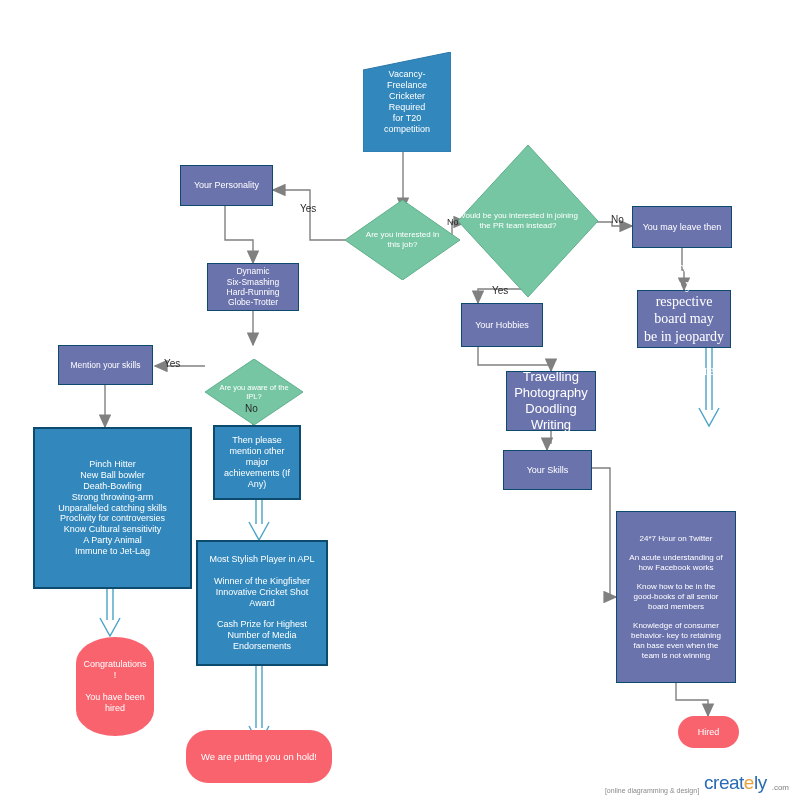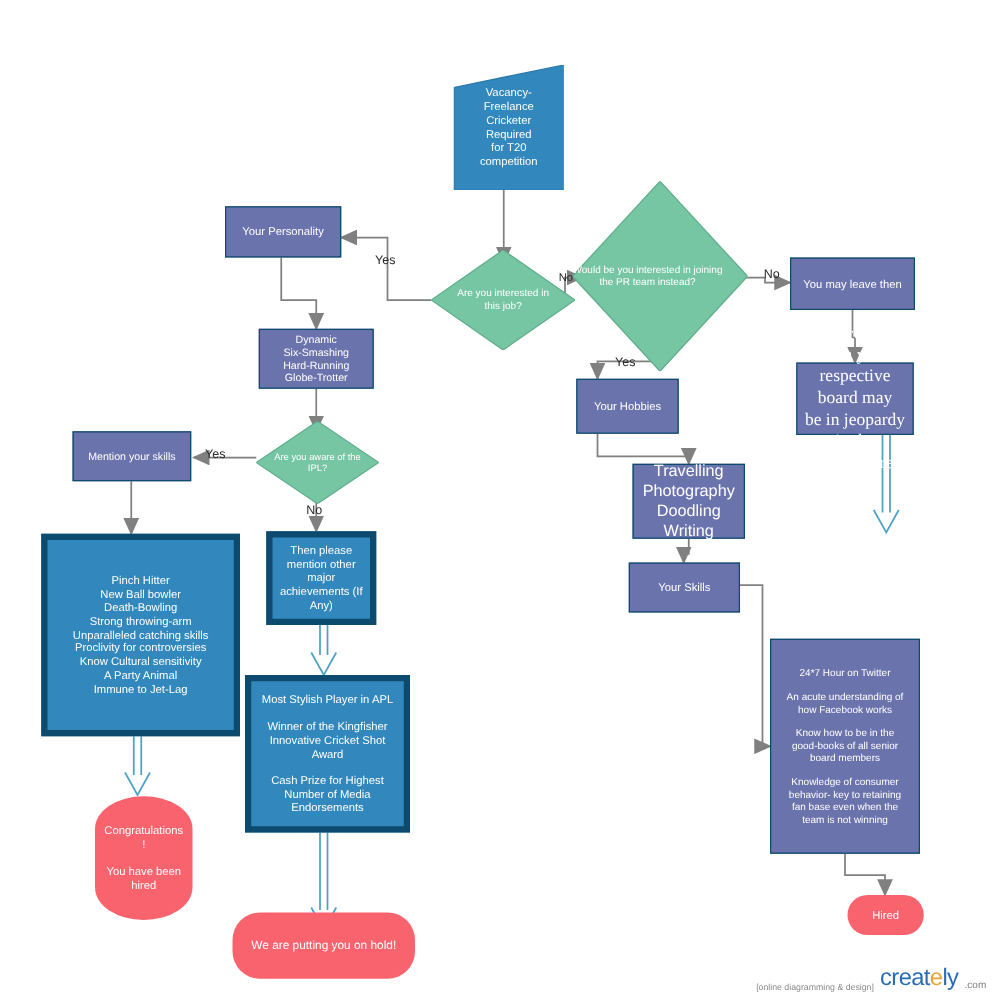--- a/index.html
+++ b/index.html
@@ -28,21 +28,21 @@
     line-height: 1.22;
     white-space: pre-line;
     z-index: 3;
   }
   .purple {
     background: #6b73ad;
     border: 1px solid #0c4a6e;
   }
   .blue {
     background: #3288bd;
-    border: 5px solid #0c4a6e;
+    border: 2px solid #0c4a6e;
   }
   .green-diamond {
     background: transparent;
     border: none;
   }
   .green-diamond .dtext {
     position: relative;
     z-index: 2;
     padding: 0 10px;
   }
@@ -202,21 +202,21 @@
     <span>Your Personality</span>
   </div>
 
   <div class="node purple" style="left:207px; top:263px; width:92px; height:48px; font-size:8.5px;">
     <span>Dynamic
 Six-Smashing
 Hard-Running
 Globe-Trotter</span>
   </div>
 
-  <div class="node green-diamond" style="left:205px; top:337px; width:98px; height:66px; font-size:7.5px;">
+  <div class="node green-diamond" style="left:205px; top:359px; width:98px; height:66px; font-size:7.5px;">
     <svg width="98" height="66" viewBox="0 0 98 66">
       <polygon points="49,0 98,33 49,66 0,33" fill="#76c6a3" stroke="#5fae8c" stroke-width="1"></polygon>
     </svg>
     <span class="dtext">Are you aware of the
 IPL?</span>
   </div>
 
   <div class="node purple" style="left:58px; top:345px; width:95px; height:40px; font-size:8.5px;">
     <span>Mention your skills</span>
   </div>

